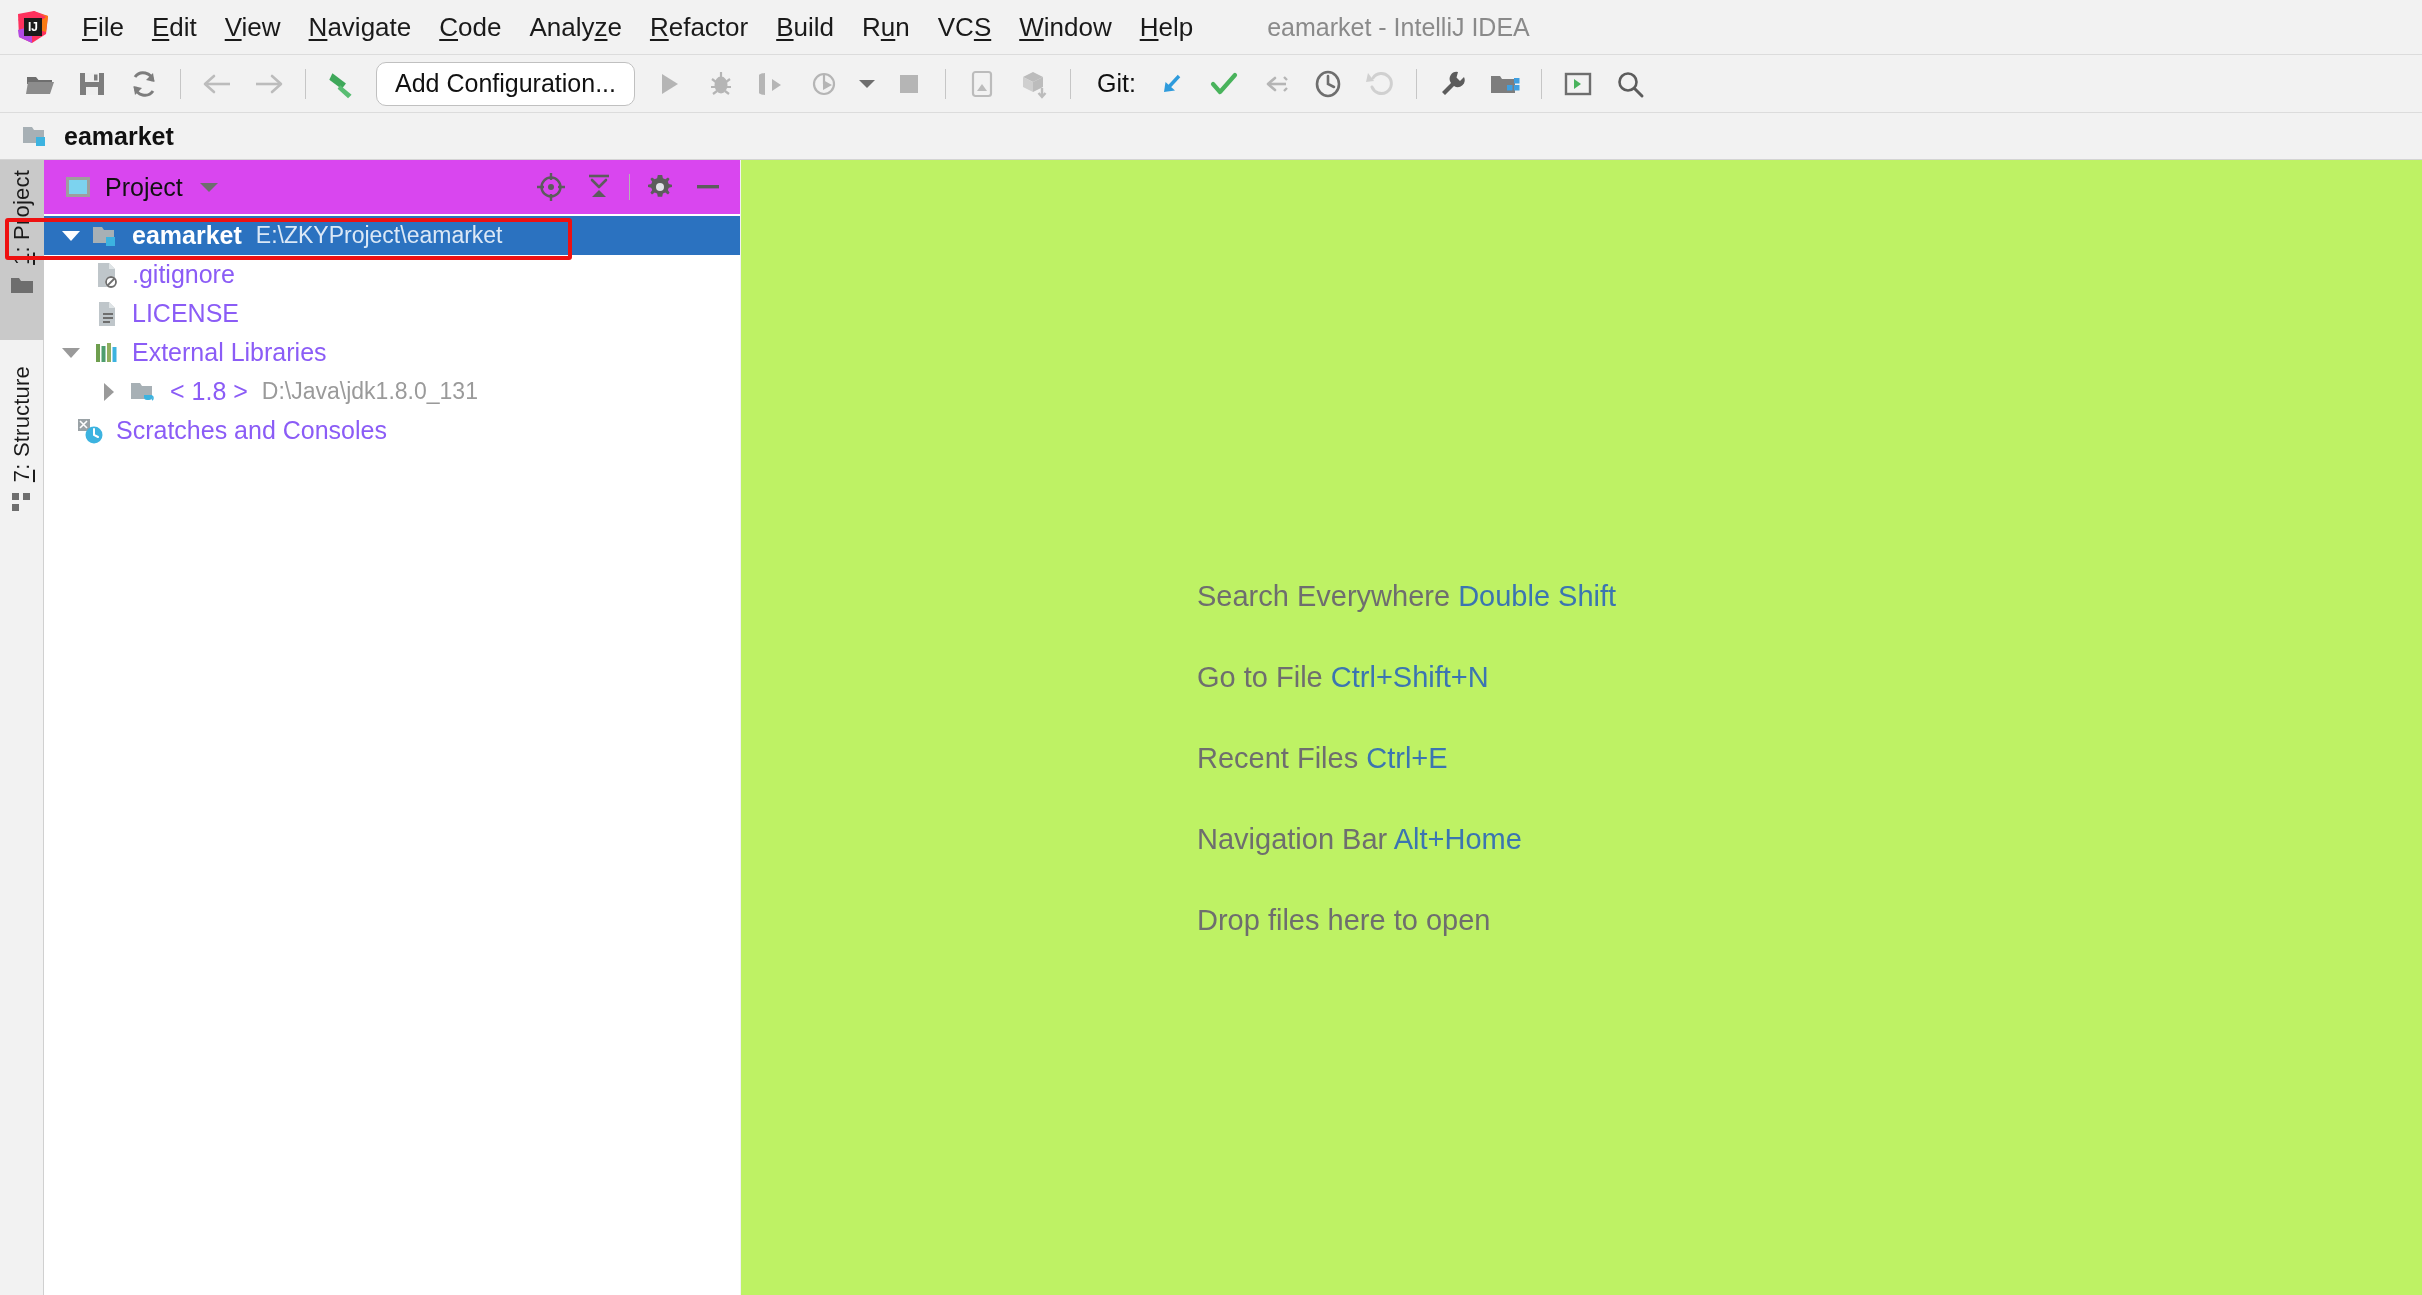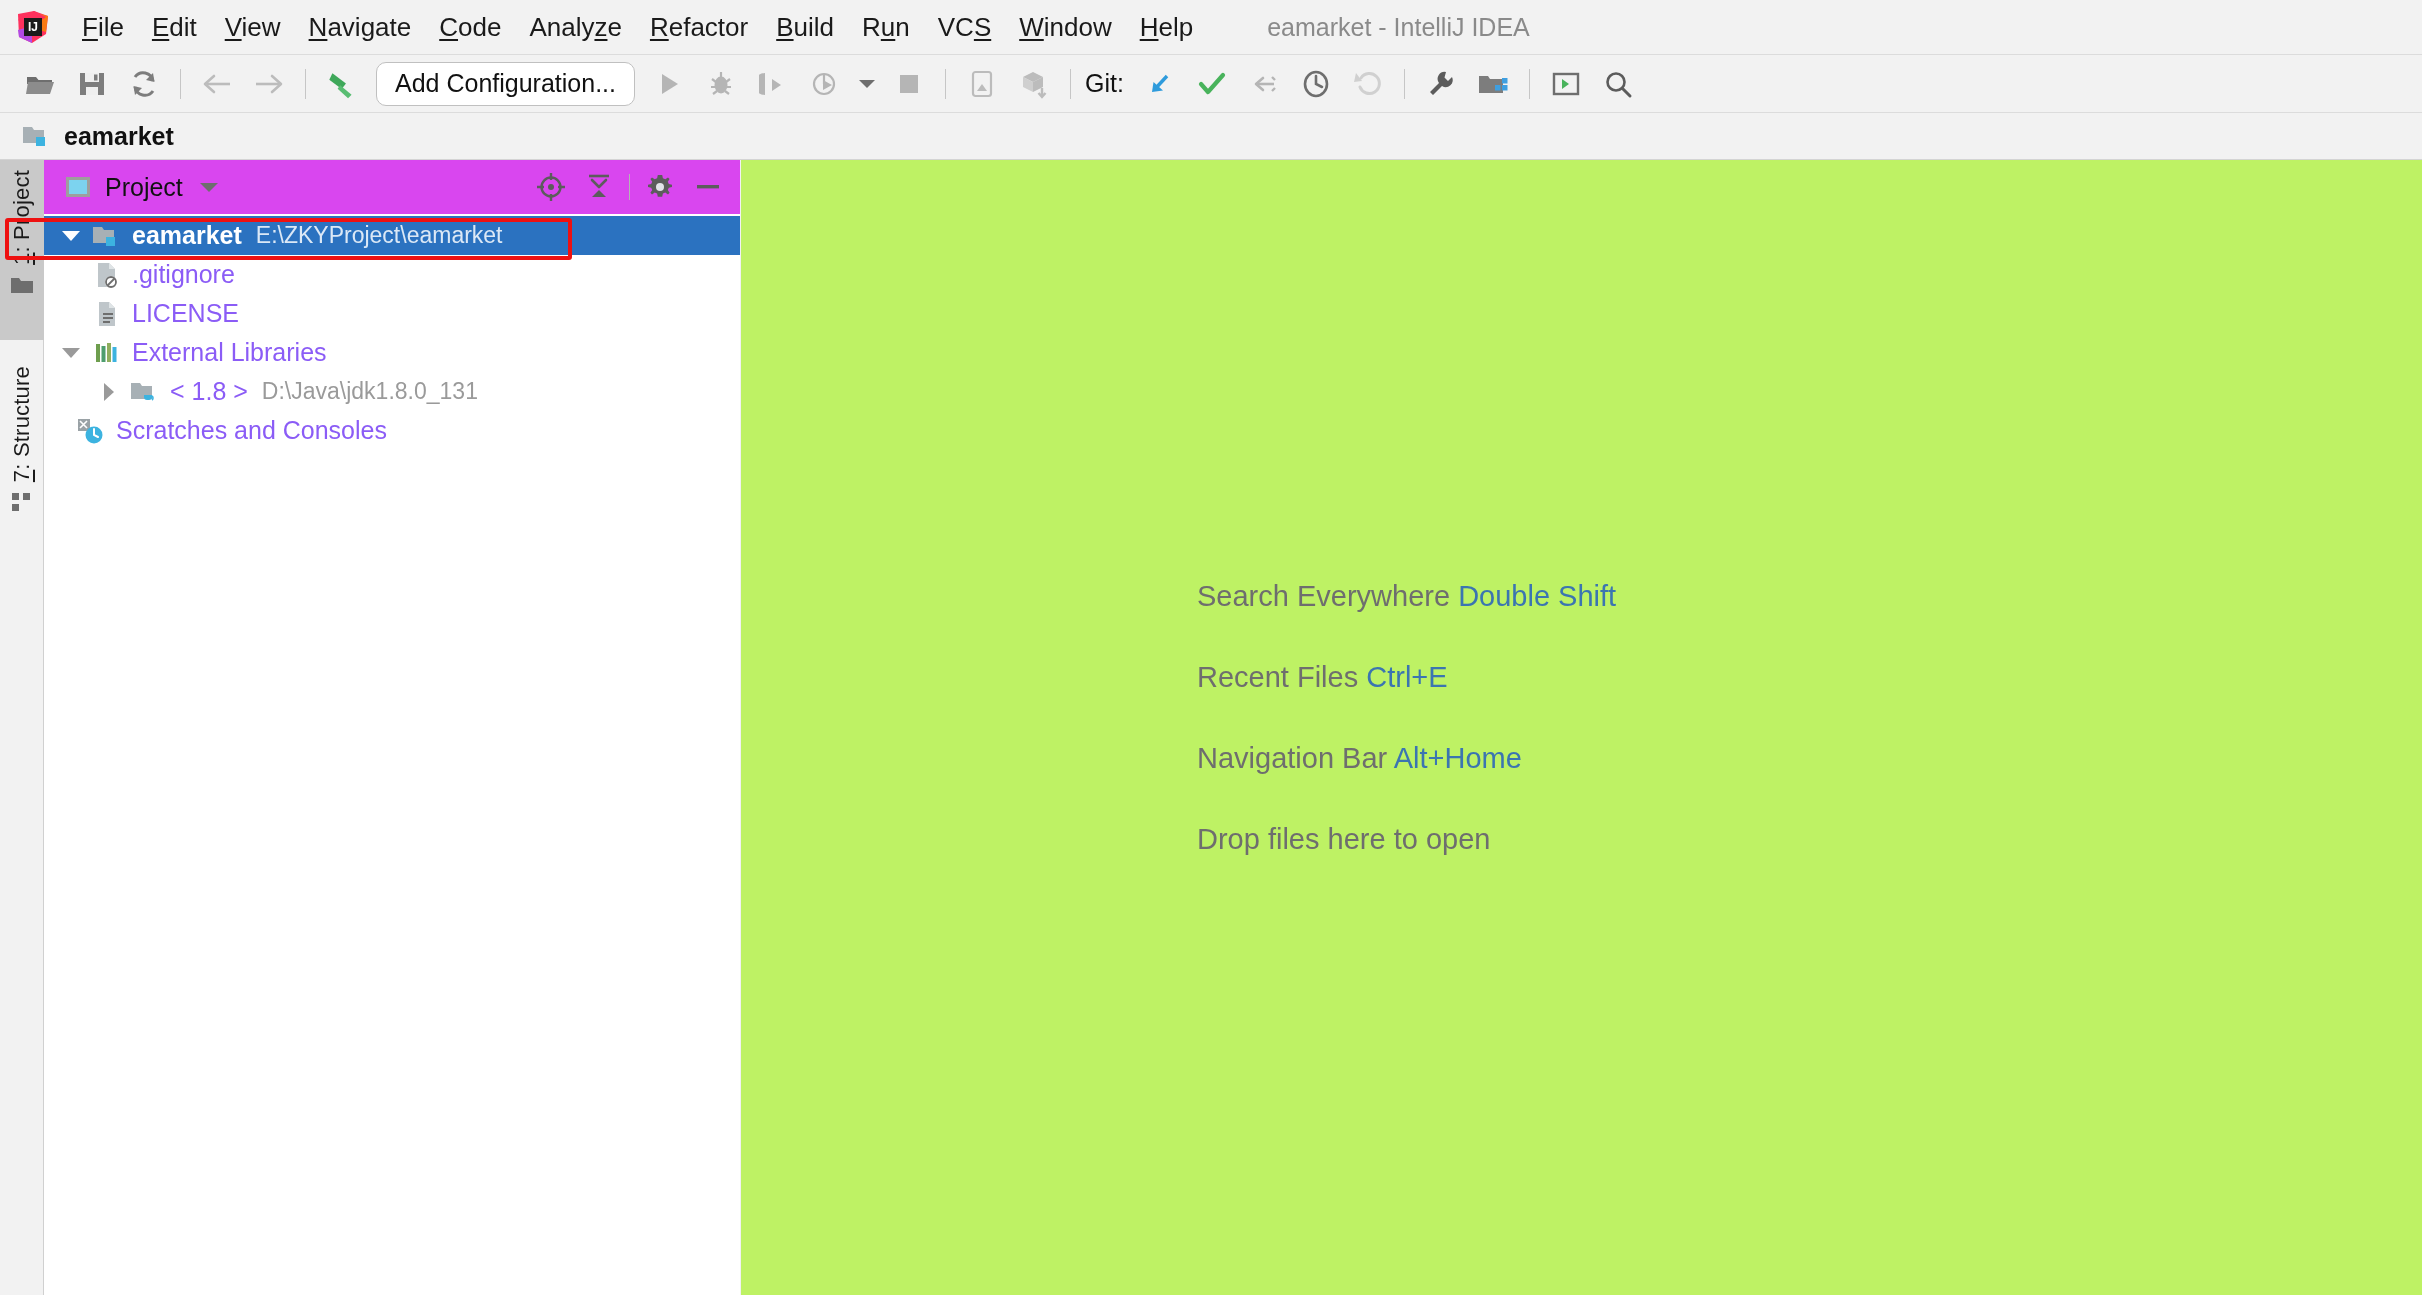--- a/index.html
+++ b/index.html
@@ -40,21 +40,21 @@
     width:46px; height:44px; margin:0 3px; flex:none;
     display:flex; align-items:center; justify-content:center; cursor:default;
   }
   .tb-sep { width:1px; height:30px; background:#c6c6c6; margin:0 10px; flex:none; }
   .runconfig {
     height:44px; min-width:250px; background:#ffffff;
     border:1px solid #c0c0c0; border-radius:10px;
     display:flex; align-items:center; justify-content:center;
     font-size:25px; color:#111; padding:0 18px; margin:0 8px; flex:none;
   }
-  .git-label { font-size:25px; color:#111; margin:0 10px 0 4px; flex:none; }
+  .git-label { font-size:25px; color:#111; margin:0 10px 0 16px; flex:none; }
 
   
   .navbar {
     position:absolute; left:0; top:113px; width:2422px; height:47px;
     background:#f2f2f2; display:flex; align-items:center;
     border-bottom:1px solid #d4d4d4;
   }
   .crumb { display:flex; align-items:center; margin-left:22px; }
   .crumb-label { font-size:25px; font-weight:bold; color:#111; margin-left:12px; }
 
@@ -501,20 +501,24 @@
 
   <div class="annot"></div>
 
   <div class="editor">
     <div class="hints">
       <div class="hint-row">
         <span>Search Everywhere</span>
         <span class="hint-key">Double Shift</span>
       </div>
       <div class="hint-row">
+        <span>Go to File</span>
+        <span class="hint-key">Ctrl+Shift+N</span>
+      </div>
+      <div class="hint-row">
         <span>Recent Files</span>
         <span class="hint-key">Ctrl+E</span>
       </div>
       <div class="hint-row">
         <span>Navigation Bar</span>
         <span class="hint-key">Alt+Home</span>
       </div>
       <div class="hint-row">
         <span>Drop files here to open</span>
       </div>

